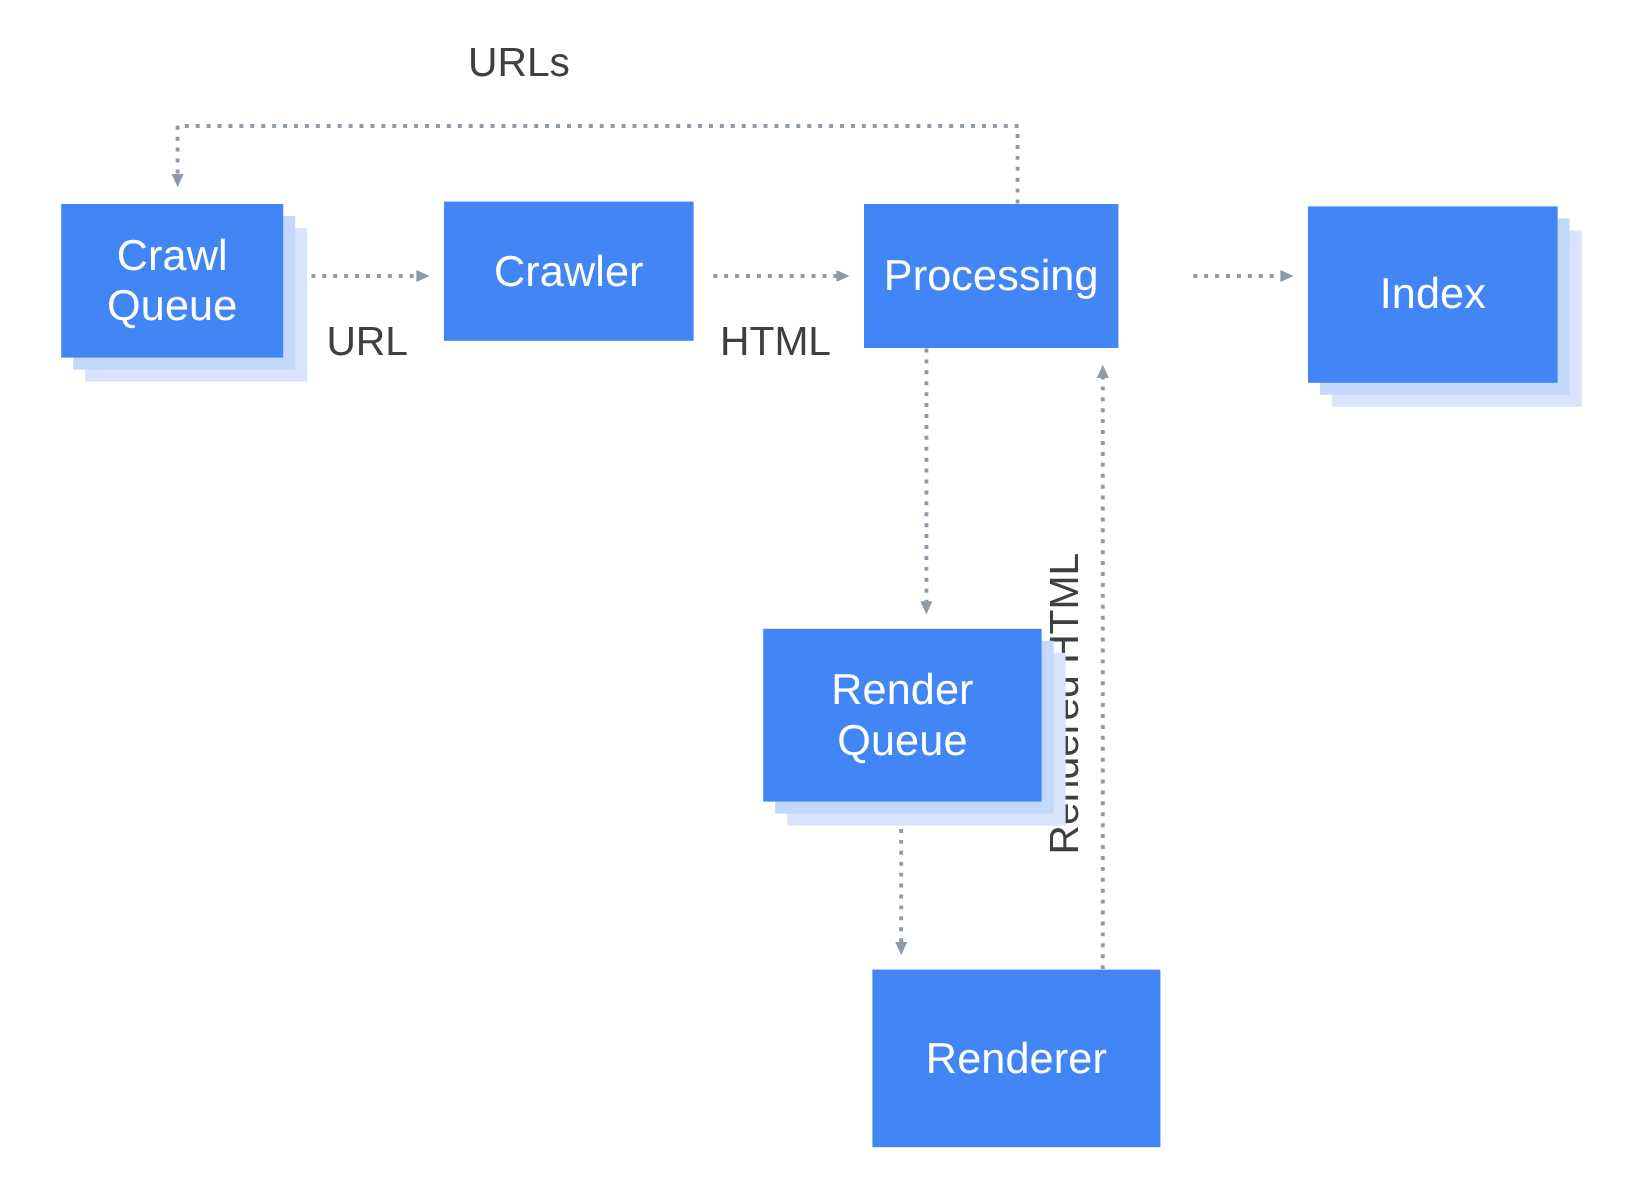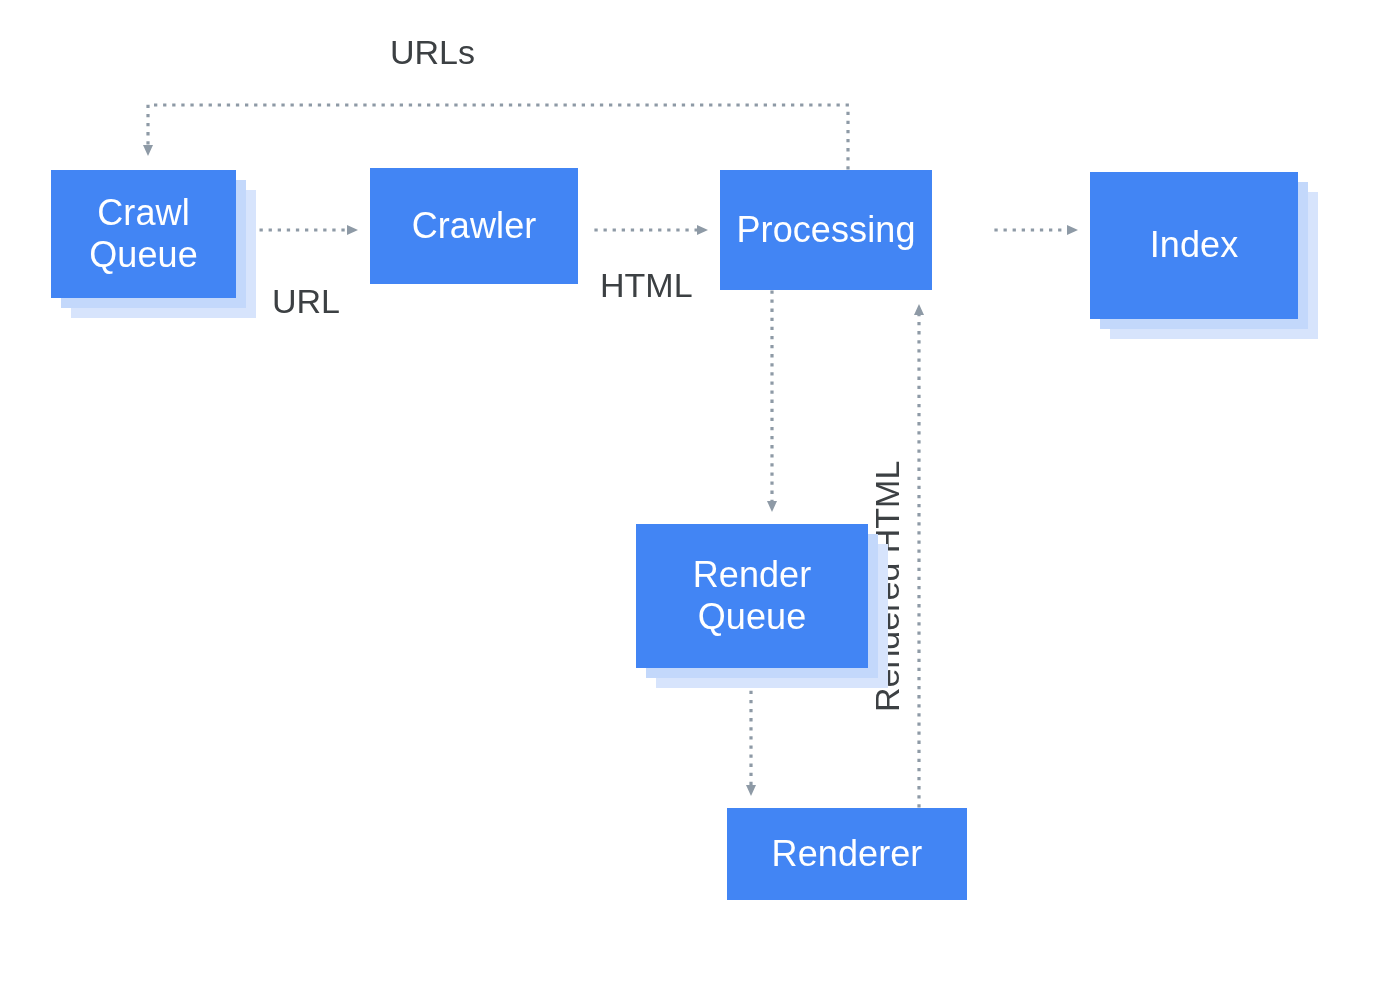--- a/index.html
+++ b/index.html
@@ -159,27 +159,27 @@
 
   <div class="node stacked" style="left:636px; top:524px; width:198px; height:144px;padding-left:34px;">
     <div class="plate2"></div>
     <div class="plate1"></div>
     <div class="face">
       <span class="label">Render
 Queue</span>
     </div>
   </div>
 
-  <div class="node" style="left:727px; top:808px; width:240px; height:92px;">
+  <div class="node" style="left:727px; top:808px; width:240px; height:148px;">
     <div class="face">
       <span class="label">Renderer</span>
     </div>
   </div>
 
   <div class="edge-label" style="left:390px; top:33px;text-align:center;">URLs</div>
 
-  <div class="edge-label" style="left:272px; top:266px;margin-top:16px;">URL</div>
+  <div class="edge-label" style="left:272px; top:266px;">URL</div>
 
   <div class="edge-label" style="left:600px; top:266px;">HTML</div>
 
   <div class="edge-label vertical" style="left:868px; top:712px;">Rendered HTML</div>
 
 </div>
 
 </body></html>

